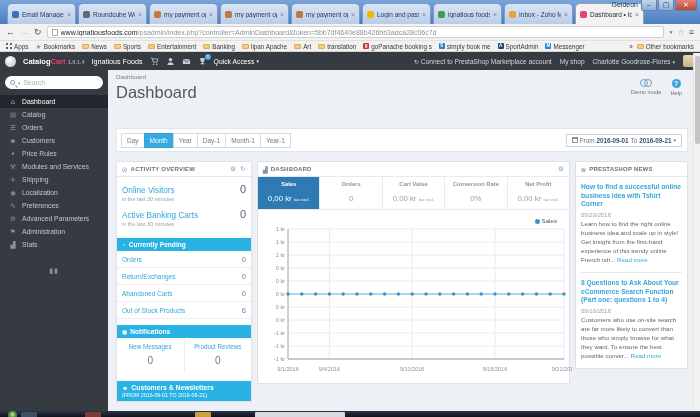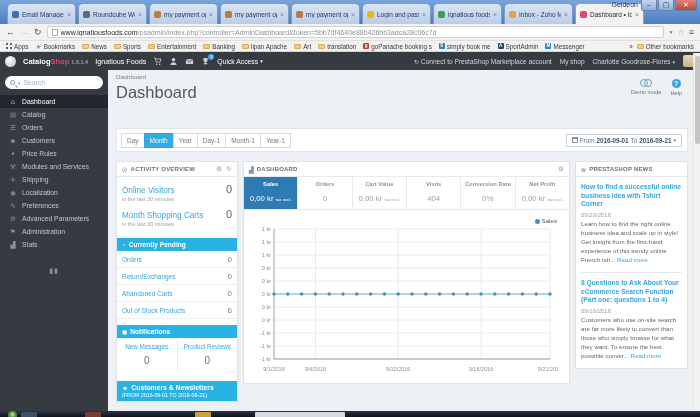--- a/index.html
+++ b/index.html
@@ -80,21 +80,21 @@
 .range-btn.active{background:#35aae1;border-color:#2f9fd4;color:#fff}
 .date-range{display:flex;align-items:center;gap:2px;border:1px solid #cdd4da;padding:2px 5px;font-size:6.3px;color:#6b737a;background:#fff}
 .cal-ico{width:6px;height:6px;border:1px solid #8a9299;border-top:2px solid #8a9299;flex:none}
 .date-range b{color:#33516e}
 .panels{display:flex;gap:5px;margin-top:9px;align-items:flex-start}
 .card{background:#fff;border:1px solid #dde2e7}
 .card-head{display:flex;align-items:center;gap:3px;height:15px;padding:0 5px;border-bottom:1px solid #e7ebee;color:#65727a;font-size:6px;font-weight:bold;letter-spacing:.2px}
 .head-ico{color:#8b959c;font-size:6px}
 .head-actions{margin-left:auto;display:flex;gap:4px;color:#b2bac0;font-size:6.5px}
 
-.activity{width:122px;flex:none}
+.activity{width:136px;flex:none}
 .metric{padding:6px 5px 0}
 .m-top{display:flex;justify-content:space-between;align-items:baseline}
 .m-label{color:#35a6da;font-size:8.2px}
 .m-val{color:#5b646b;font-size:11px;font-weight:300}
 .m-sub{color:#9aa2a8;font-size:5.5px;margin-top:1px}
 .banner{margin-top:11px;background:#29b2e4;color:#fff;display:flex;gap:3px;align-items:center;padding:3px 5px;font-size:6.6px;font-weight:bold}
 .banner .b-ico{font-size:6px}
 .p-row{display:flex;justify-content:space-between;align-items:center;height:17px;padding:0 5px;border-bottom:1px solid #eceff2;font-size:6.5px}
 .p-label{color:#35a6da}
 .p-val{color:#7b858c;font-size:8px}
@@ -269,21 +269,21 @@
       <span>»</span>
       <span class="bm">
         <span class="bm-folder"></span>
         <span>Other bookmarks</span>
       </span>
     </span>
   </div>
 
   <div class="adminbar">
     <span class="ps-logo"></span>
-    <span class="brand"><span>Catalog</span><span class="pink">Shop</span> <span class="ver">1.6.1.4</span></span>
+    <span class="brand"><span>Catalog</span><span class="pink">Cart</span> <span class="ver">1.6.1.4</span></span>
     <span class="shopname">Ignatious Foods</span>
     <span class="hd-icons">
       <span class="hd-ic">
           <svg width="9" height="9" viewBox="0 0 10 10">
             <path d="M1 1h1.5l1 4.6h4.4l1-3.4H3" fill="none" stroke="#c9ced4" stroke-width=".9"></path>
             <circle cx="4" cy="8" r=".9" fill="#c9ced4"></circle>
             <circle cx="7.4" cy="8" r=".9" fill="#c9ced4"></circle>
           </svg>
         </span>
       <span class="hd-ic">
@@ -429,21 +429,21 @@
           </div>
           <div class="metric">
             <div class="m-top">
                 <span class="m-label">Online Visitors</span>
                 <span class="m-val">0</span>
               </div>
             <div class="m-sub">in the last 30 minutes</div>
           </div>
           <div class="metric">
             <div class="m-top">
-                <span class="m-label">Month Shopping Carts</span>
+                <span class="m-label">Active Banking Carts</span>
                 <span class="m-val">0</span>
               </div>
             <div class="m-sub">in the last 30 minutes</div>
           </div>
           <div class="banner">
             <span class="b-ico">◔</span>
             <span>Currently Pending</span>
           </div>
           <div id="pending-rows">
               <div class="p-row">
@@ -499,24 +499,20 @@
                 <div class="kpi-label">Sales</div>
                 <div class="kpi-value">0,00 kr <span class="kpi-suffix">tax excl.</span></div>
               </div>
               <div class="kpi">
                 <div class="kpi-label">Orders</div>
                 <div class="kpi-value">0</div>
               </div>
               <div class="kpi">
                 <div class="kpi-label">Cart Value</div>
                 <div class="kpi-value">0,00 kr <span class="kpi-suffix">tax excl.</span></div>
-              </div>
-              <div class="kpi">
-                <div class="kpi-label">Visits</div>
-                <div class="kpi-value">404</div>
               </div>
               <div class="kpi">
                 <div class="kpi-label">Conversion Rate</div>
                 <div class="kpi-value">0%</div>
               </div>
               <div class="kpi">
                 <div class="kpi-label">Net Profit</div>
                 <div class="kpi-value">0,00 kr <span class="kpi-suffix">tax excl.</span></div>
               </div>
             </div>

